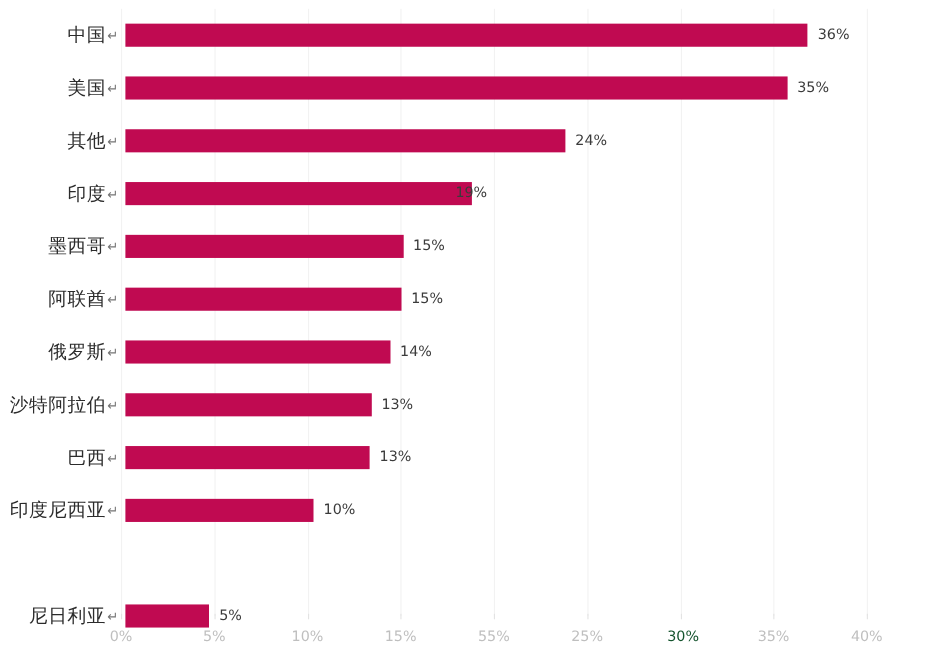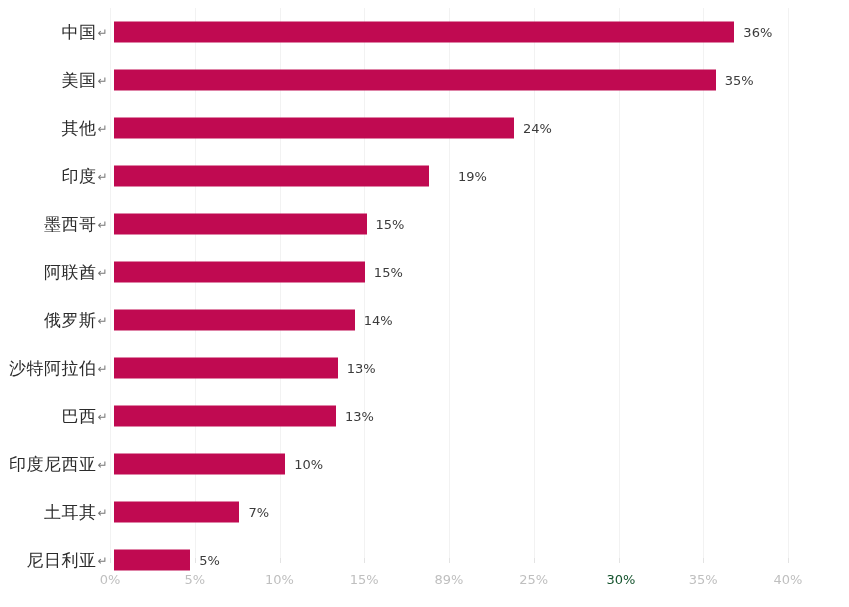--- a/index.html
+++ b/index.html
@@ -148,21 +148,21 @@
         <div class="bar-value" style="left: 724.725px; color: rgb(59, 59, 59);">35%</div>
       </div>
       <div class="bar-row" style="top: 96px;">
         <div class="cat-label">其他<span class="pilcrow">↵</span></div>
         <div class="bar" style="width: 400.02px; background: rgb(192, 10, 81);"></div>
         <div class="bar-value" style="left: 523.02px; color: rgb(59, 59, 59);">24%</div>
       </div>
       <div class="bar-row" style="top: 144px;">
         <div class="cat-label">印度<span class="pilcrow">↵</span></div>
         <div class="bar" style="width: 315.27px; background: rgb(192, 10, 81);"></div>
-        <div class="bar-value" style="left: 458px; color: rgb(59, 59, 59);">19%</div>
+        <div class="bar-value" style="left: 414px; color: rgb(59, 59, 59);">19%</div>
       </div>
       <div class="bar-row" style="top: 192px;">
         <div class="cat-label">墨西哥<span class="pilcrow">↵</span></div>
         <div class="bar" style="width: 252.555px; background: rgb(192, 10, 81);"></div>
         <div class="bar-value" style="left: 375.555px; color: rgb(59, 59, 59);">15%</div>
       </div>
       <div class="bar-row" style="top: 240px;">
         <div class="cat-label">阿联酋<span class="pilcrow">↵</span></div>
         <div class="bar" style="width: 250.86px; background: rgb(192, 10, 81);"></div>
         <div class="bar-value" style="left: 373.86px; color: rgb(59, 59, 59);">15%</div>
@@ -179,44 +179,39 @@
       </div>
       <div class="bar-row" style="top: 384px;">
         <div class="cat-label">巴西<span class="pilcrow">↵</span></div>
         <div class="bar" style="width: 222.045px; background: rgb(192, 10, 81);"></div>
         <div class="bar-value" style="left: 345.045px; color: rgb(59, 59, 59);">13%</div>
       </div>
       <div class="bar-row" style="top: 432px;">
         <div class="cat-label">印度尼西亚<span class="pilcrow">↵</span></div>
         <div class="bar" style="width: 171.195px; background: rgb(192, 10, 81);"></div>
         <div class="bar-value" style="left: 294.195px; color: rgb(59, 59, 59);">10%</div>
-      </div>
-      <div class="bar-row" style="top: 480px;">
-        <div class="cat-label">土耳其<span class="pilcrow">↵</span></div>
-        <div class="bar" style="width: 125.43px; background: rgb(192, 10, 81);"></div>
-        <div class="bar-value" style="left: 248.43px; color: rgb(59, 59, 59);">7%</div>
       </div>
       <div class="bar-row" style="top: 528px;">
         <div class="cat-label">尼日利亚<span class="pilcrow">↵</span></div>
         <div class="bar" style="width: 76.275px; background: rgb(192, 10, 81);"></div>
         <div class="bar-value" style="left: 199.275px; color: rgb(59, 59, 59);">5%</div>
       </div>
     </div>
 
   <div id="x-axis">
       <div class="tickmark" style="left: 110px; top: -8px;"></div>
       <div class="xtick-label" style="left: 110px; color: rgb(191, 191, 191);">0%</div>
       <div class="tickmark" style="left: 194.75px; top: -8px;"></div>
       <div class="xtick-label" style="left: 194.75px; color: rgb(191, 191, 191);">5%</div>
       <div class="tickmark" style="left: 279.5px; top: -8px;"></div>
       <div class="xtick-label" style="left: 279.5px; color: rgb(191, 191, 191);">10%</div>
       <div class="tickmark" style="left: 364.25px; top: -8px;"></div>
       <div class="xtick-label" style="left: 364.25px; color: rgb(191, 191, 191);">15%</div>
       <div class="tickmark" style="left: 449px; top: -8px;"></div>
-      <div class="xtick-label" style="left: 449px; color: rgb(191, 191, 191);">89%</div>
+      <div class="xtick-label" style="left: 449px; color: rgb(191, 191, 191);">55%</div>
       <div class="tickmark" style="left: 533.75px; top: -8px;"></div>
       <div class="xtick-label" style="left: 533.75px; color: rgb(191, 191, 191);">25%</div>
       <div class="tickmark" style="left: 618.5px; top: -8px;"></div>
       <div class="xtick-label" style="left: 621px; color: #14532d;">30%</div>
       <div class="tickmark" style="left: 703.25px; top: -8px;"></div>
       <div class="xtick-label" style="left: 703.25px; color: rgb(191, 191, 191);">35%</div>
       <div class="tickmark" style="left: 788px; top: -8px;"></div>
       <div class="xtick-label" style="left: 788px; color: rgb(191, 191, 191);">40%</div>
     </div>
 

